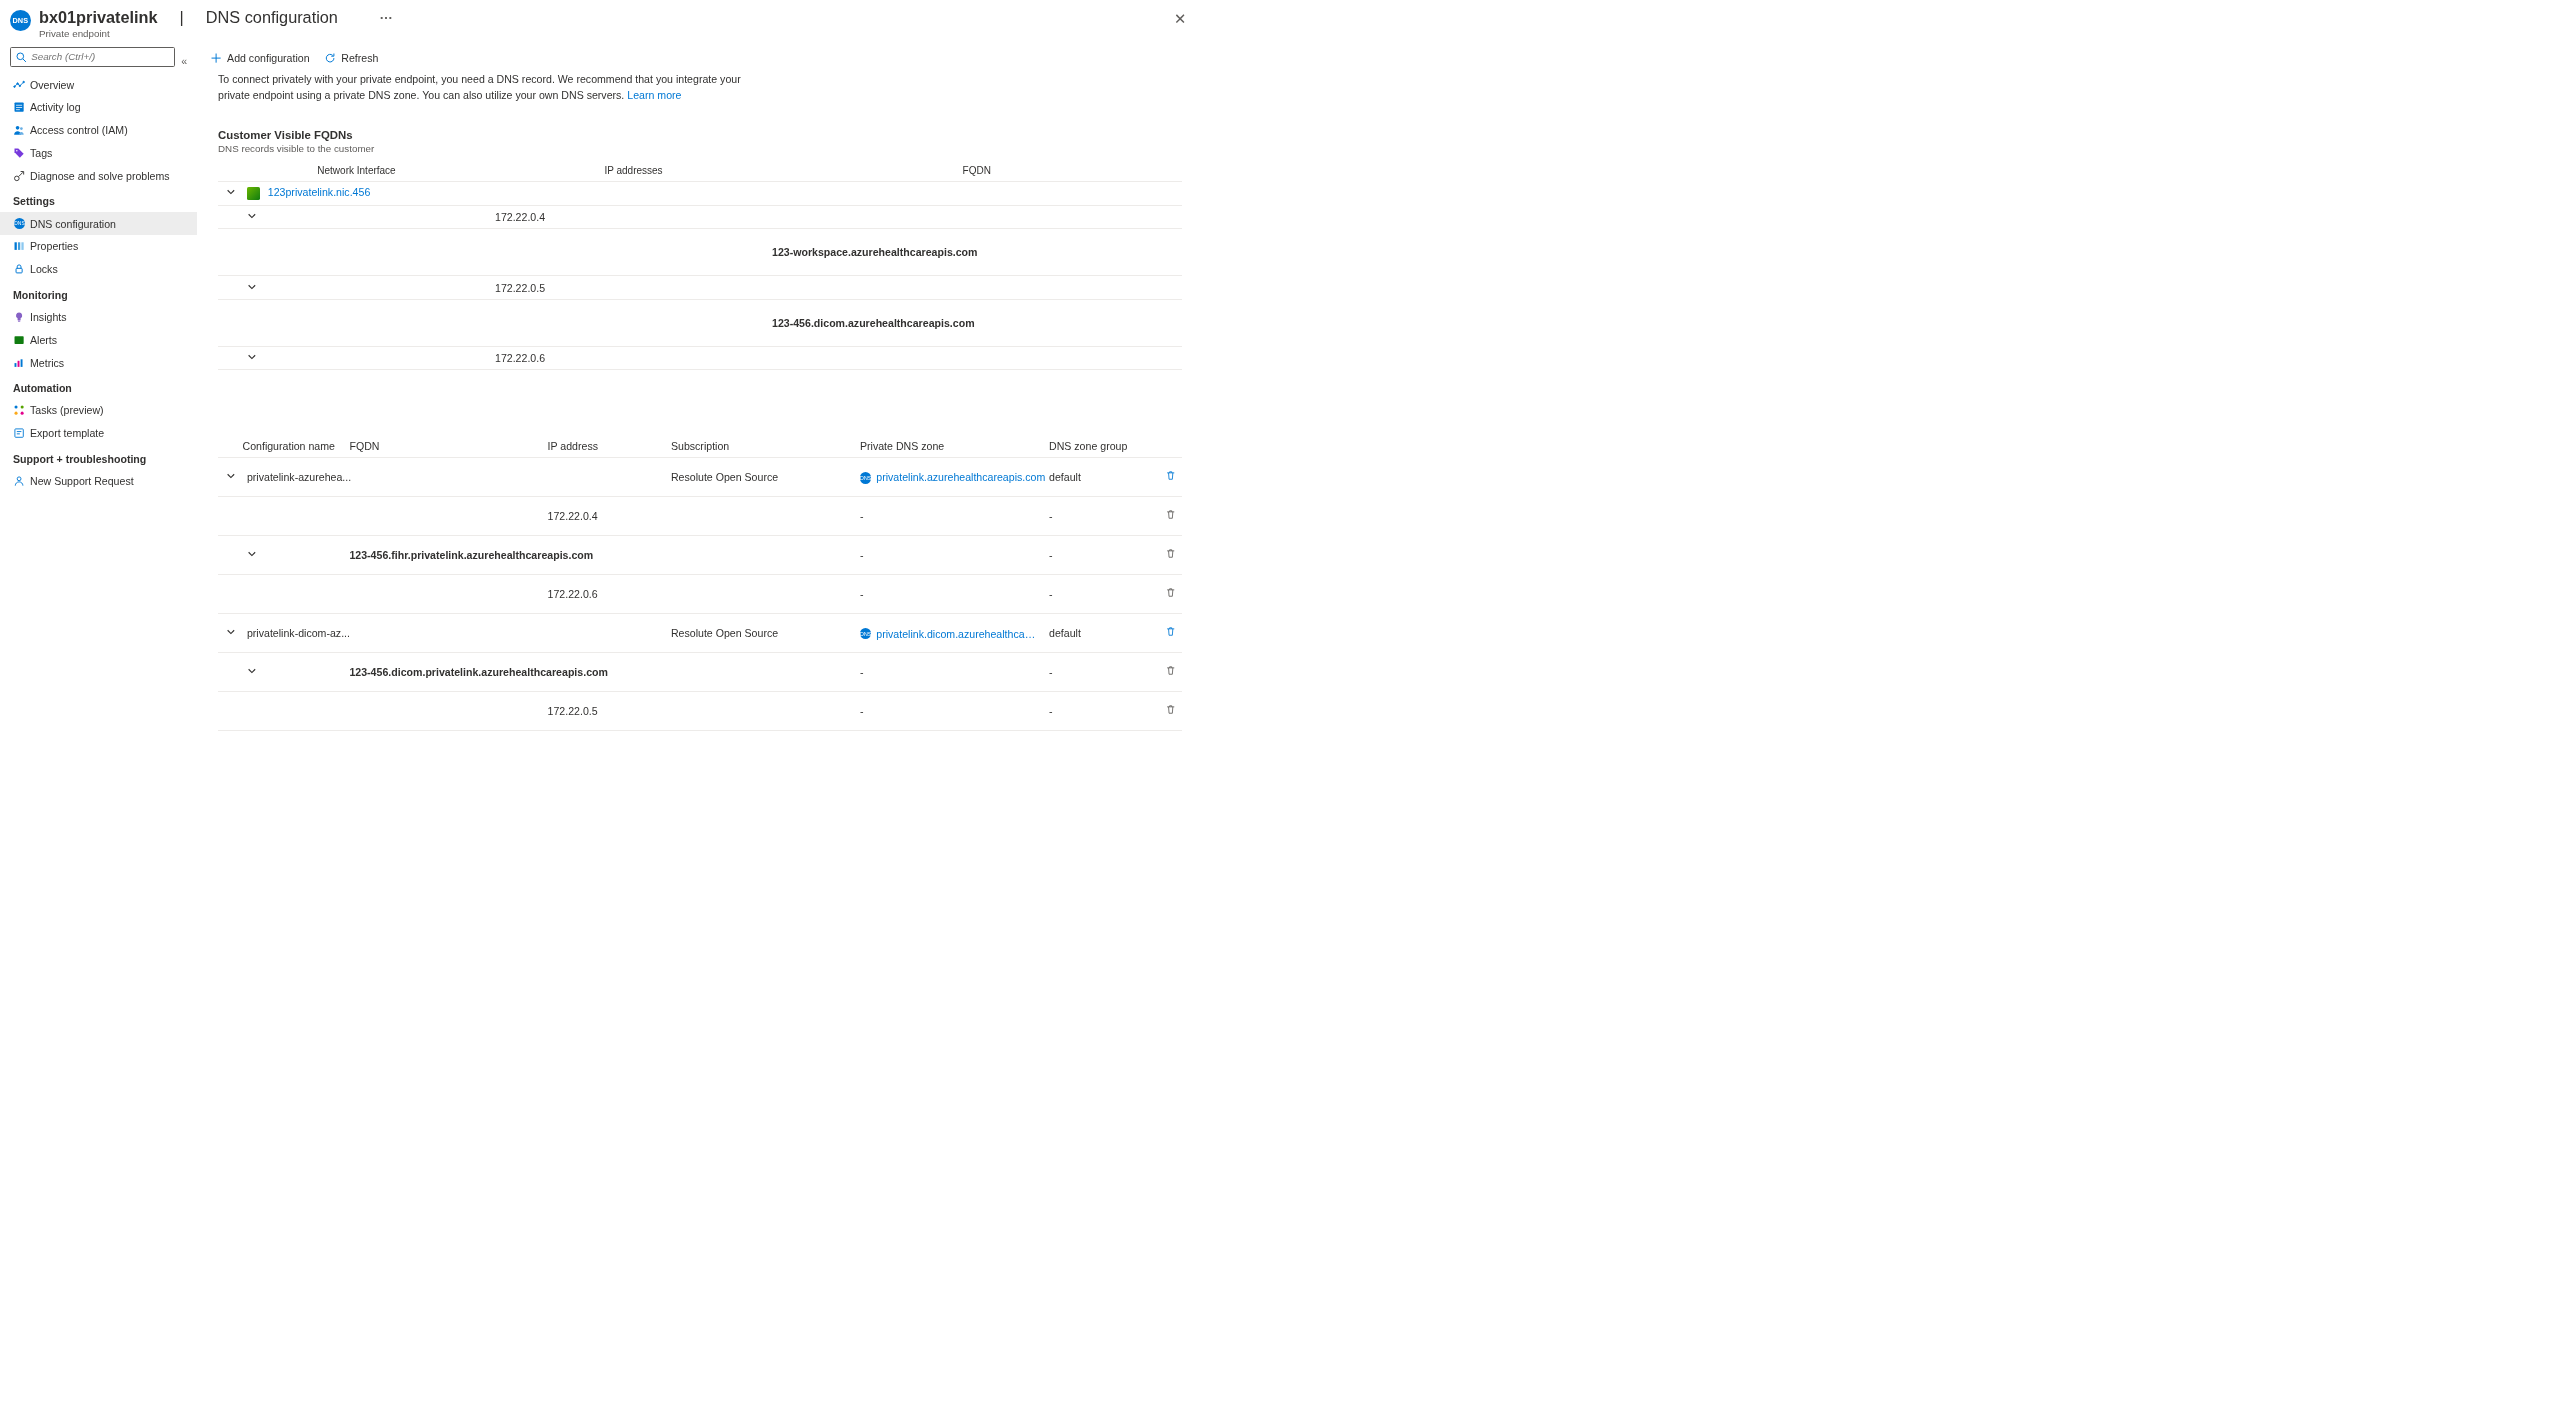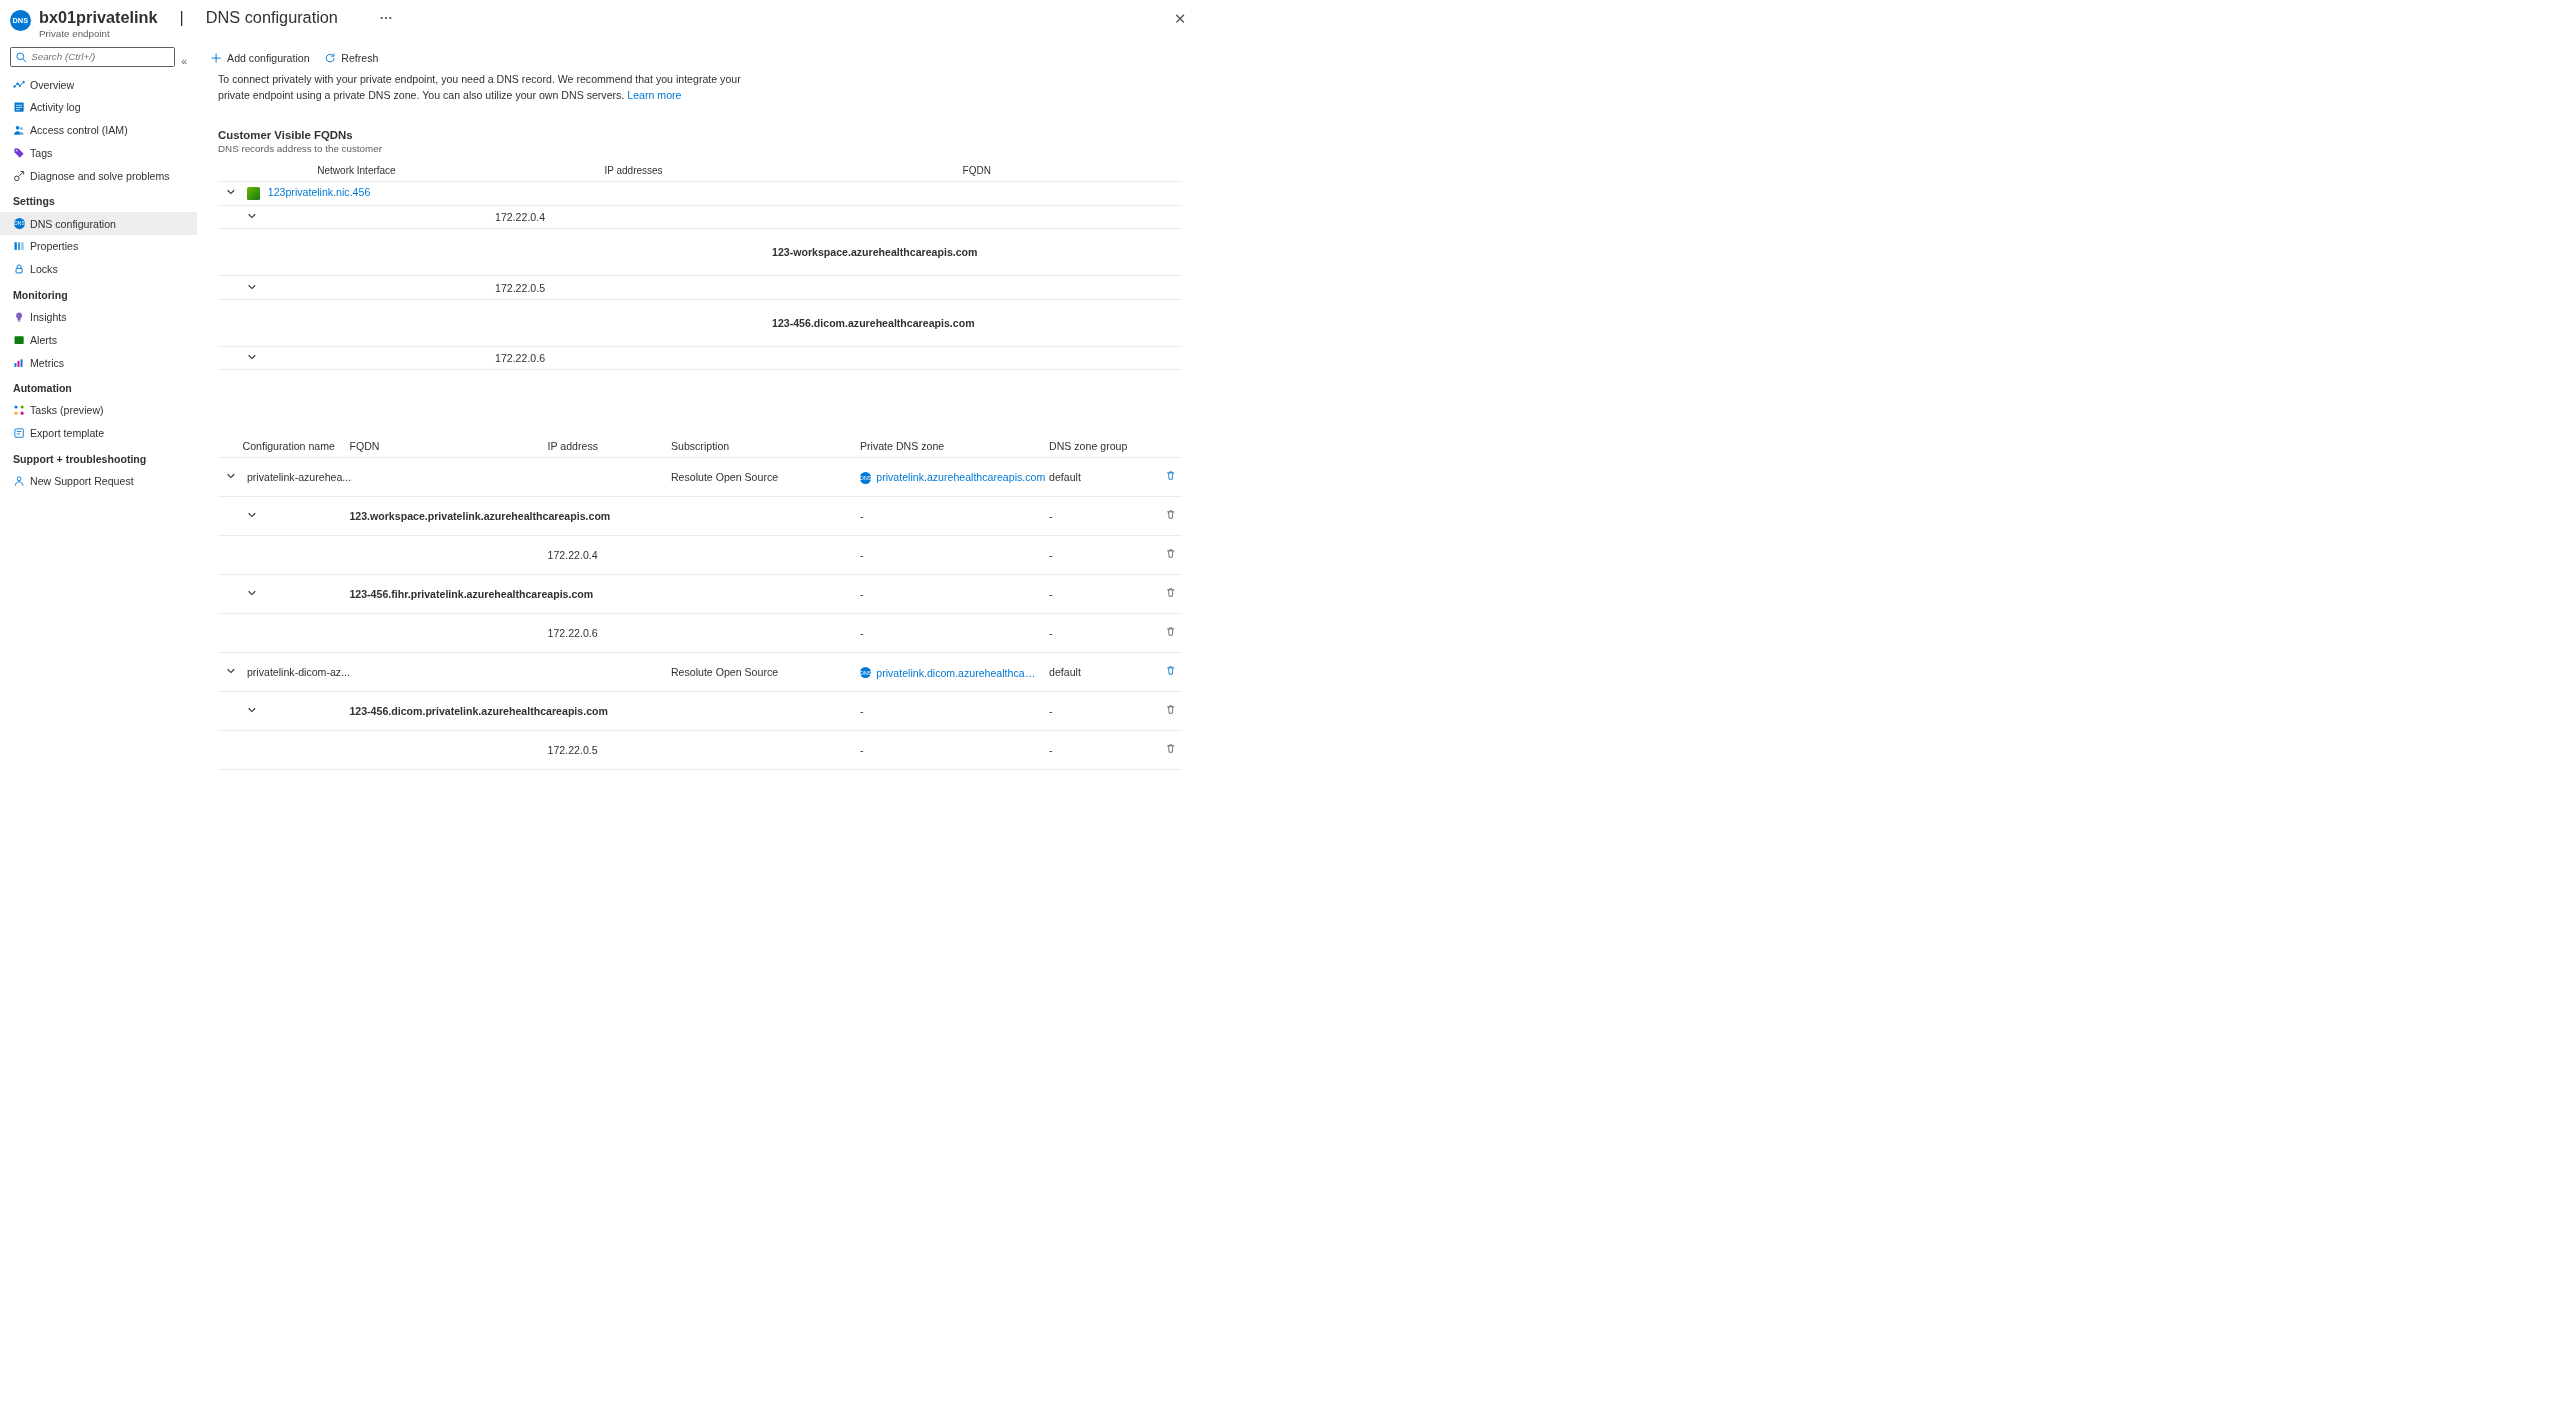--- a/index.html
+++ b/index.html
@@ -259,21 +259,21 @@
       </div>
     </div>
 
     <div class="content">
       <p class="intro">
         <span>To connect privately with your private endpoint, you need a DNS record. We recommend that you integrate your private endpoint using a private DNS zone. You can also utilize your own DNS servers.</span>
         <a>Learn more</a>
       </p>
 
       <div class="section-title">Customer Visible FQDNs</div>
-      <div class="section-sub">DNS records address to the customer</div>
+      <div class="section-sub">DNS records visible to the customer</div>
 
       <table class="fqdn">
         <colgroup>
             <col style="width:277px">
             <col style="width:277px">
             <col>
           </colgroup>
         <tbody>
             <tr>
           <th>Network Interface</th>
@@ -364,36 +364,20 @@
           <td>Resolute Open Source</td>
           <td><span class="dns-badge">DNS</span><span class="link">privatelink.azurehealthcareapis.com</span></td>
           <td>default</td>
           <td style="text-align:right;padding-right:4.9px"><span class="trash">
                   <svg width="11.4" height="11.4" viewBox="0 0 16 16" fill="none" stroke="#0078d4" stroke-width="1.2">
                     <path d="M3 4h10M6.5 4V2.5h3V4M5 4l.7 9h4.6L11 4"></path>
                   </svg>
                 </span></td>
         </tr>
         <tr>
-          <td><span class="chev" style="margin-left:21px">
-                  <svg width="9.8" height="9.8" viewBox="0 0 12 12" fill="none" stroke="#323130" stroke-width="1.4">
-                    <path d="M2 4l4 4 4-4"></path>
-                  </svg>
-                </span></td>
-          <td colspan="2" class="fqdn-bold">123.workspace.privatelink.azurehealthcareapis.com</td>
-          <td></td>
-              <td>-</td>
-              <td>-</td>
-          <td style="text-align:right;padding-right:4.9px"><span class="trash">
-                  <svg width="11.4" height="11.4" viewBox="0 0 16 16" fill="none" stroke="#605e5c" stroke-width="1.2">
-                    <path d="M3 4h10M6.5 4V2.5h3V4M5 4l.7 9h4.6L11 4"></path>
-                  </svg>
-                </span></td>
-        </tr>
-        <tr>
           <td></td>
               <td></td>
           <td>172.22.0.4</td>
           <td></td>
               <td>-</td>
               <td>-</td>
           <td style="text-align:right;padding-right:4.9px"><span class="trash">
                   <svg width="11.4" height="11.4" viewBox="0 0 16 16" fill="none" stroke="#605e5c" stroke-width="1.2">
                     <path d="M3 4h10M6.5 4V2.5h3V4M5 4l.7 9h4.6L11 4"></path>
                   </svg>

